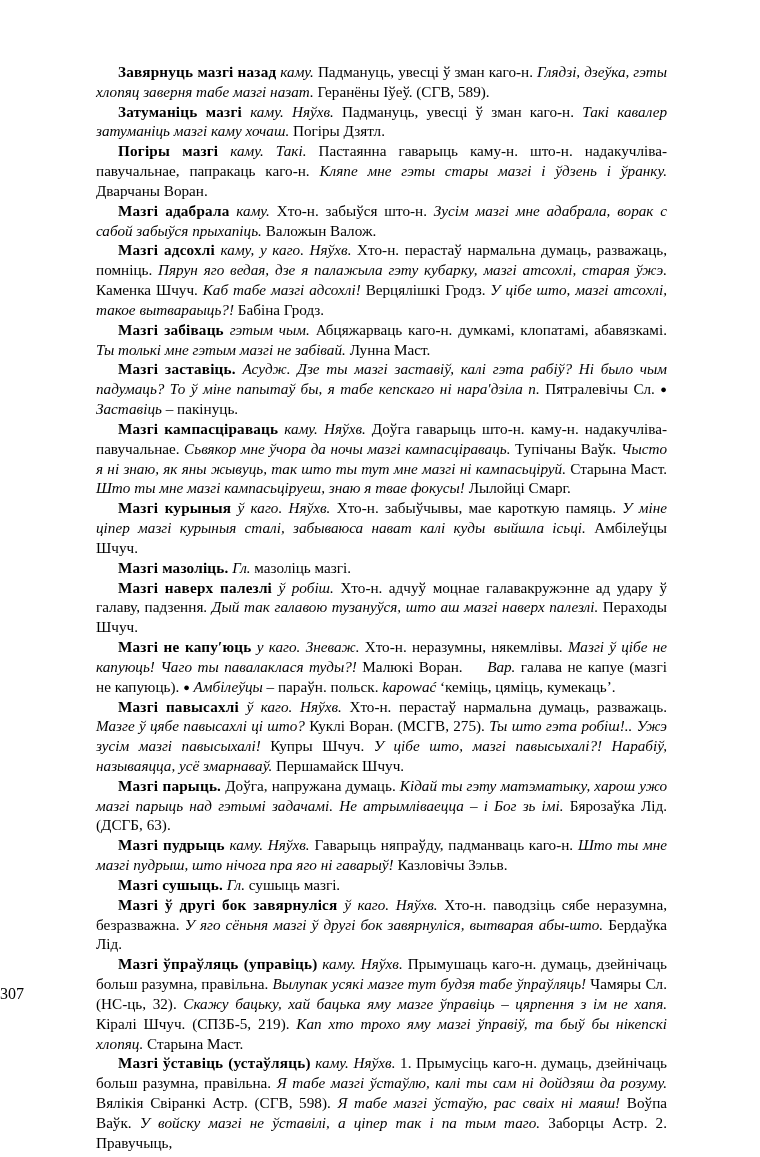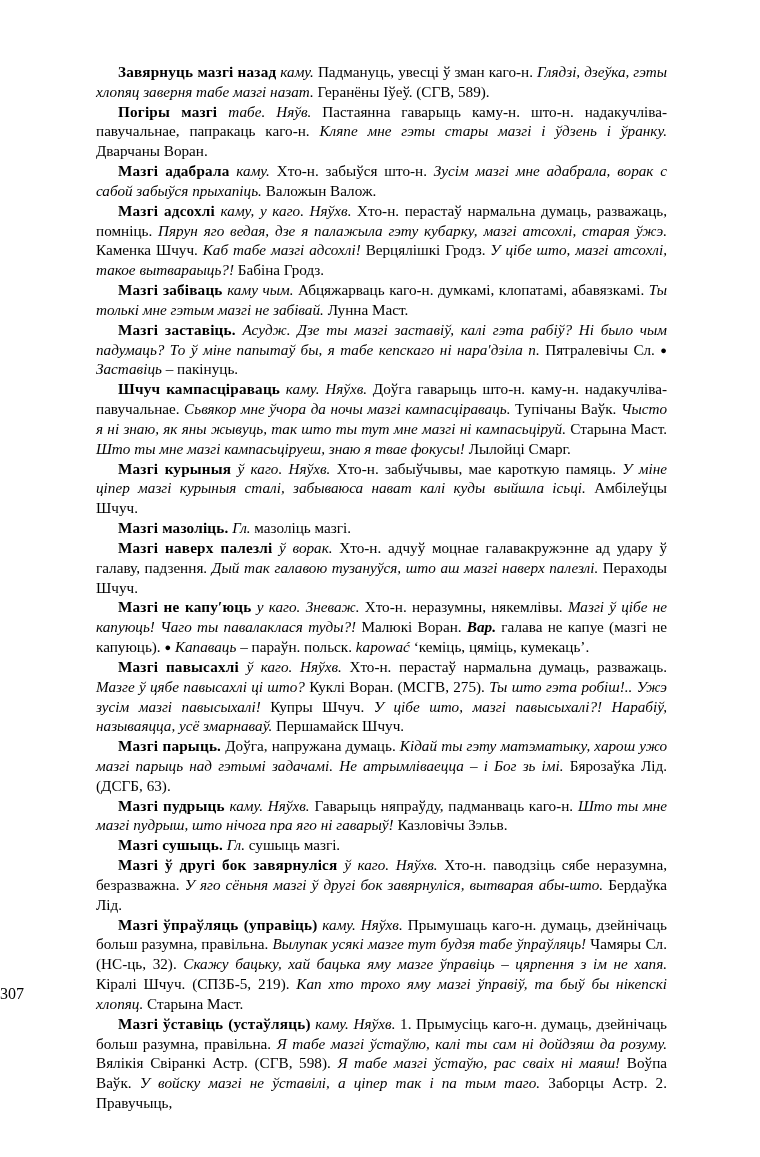--- a/index.html
+++ b/index.html
@@ -30,21 +30,22 @@
   .entry {
     font-size: 15.2px;
     line-height: 1.305;
     text-align: justify;
     text-indent: 22px;
     margin: 0;
     hyphens: manual;
     -webkit-hyphens: manual;
   }
   b, .hw {
-    font-weight: bold;
+    font-weight: normal;
+    margin-left: 19px;
   }
   i, .it {
     font-style: italic;
   }
   .hw-sp {
     font-weight: bold;
     letter-spacing: 0.2px;
   }
   .bullet {
     font-size: 11px;
@@ -59,30 +60,31 @@
     font-size: 16px;
     font-family: "Liberation Serif", "DejaVu Serif", serif;
   }
 </style>
 </head>
 <body>
 
 <div id="page">
   <div id="column">
       <p class="entry"><span class="hw-sp">Завярнуць мазгі назад</span> <i>каму.</i> Падмануць, увесці ў зман каго-н. <i>Глядзі, дзеўка, гэты хлопяц заверня табе мазгі назат.</i> Геранёны Іўеў. (СГВ, 589).</p>
-      <p class="entry"><span class="hw-sp">Погіры мазгі</span> <i>табе. Няўв.</i> Пастаянна гаварыць каму-н. што-н. надакучліва-павучальнае, папракаць каго-н. <i>Кляпе мне гэты стары мазгі і ўдзень і ўранку.</i> Дварчаны Воран.</p>
+      <p class="entry"><span class="hw-sp">Затуманіць мазгі</span> <i>каму. Няўхв.</i> Падмануць, увесці ў зман каго-н. <i>Такі кавалер затуманіць мазгі каму хочаш.</i> Погіры Дзятл.</p>
+      <p class="entry"><span class="hw-sp">Погіры мазгі</span> <i>каму. Такі.</i> Пастаянна гаварыць каму-н. што-н. надакучліва-павучальнае, папракаць каго-н. <i>Кляпе мне гэты стары мазгі і ўдзень і ўранку.</i> Дварчаны Воран.</p>
       <p class="entry"><span class="hw-sp">Мазгі адабрала</span> <i>каму.</i> Хто-н. забыўся што-н. <i>Зусім мазгі мне адабрала, ворак с сабой забыўся прыхапіць.</i> Валожын Валож.</p>
       <p class="entry"><span class="hw-sp">Мазгі адсохлі</span> <i>каму, у каго. Няўхв.</i> Хто-н. перастаў нармальна думаць, разважаць, помніць. <i>Пярун яго ведая, дзе я палажыла гэту кубарку, мазгі атсохлі, старая ўжэ.</i> Каменка Шчуч. <i>Каб табе мазгі адсохлі!</i> Верцялішкі Гродз. <i>У цібе што, мазгі атсохлі, такое вытвараыць?!</i> Бабіна Гродз.</p>
-      <p class="entry"><span class="hw-sp">Мазгі забіваць</span> <i>каму чым.</i> Абцяжарваць каго-н. думкамі, клопатамі, абавязкамі. <i>Ты толькі мне гэтым мазгі не забівай.</i> Лунна Маст.</p>
+      <p class="entry"><span class="hw-sp">Мазгі забіваць</span> <i>гэтым чым.</i> Абцяжарваць каго-н. думкамі, клопатамі, абавязкамі. <i>Ты толькі мне гэтым мазгі не забівай.</i> Лунна Маст.</p>
       <p class="entry"><span class="hw-sp">Мазгі заставіць.</span> <i>Асудж. Дзе ты мазгі заставіў, калі гэта рабіў? Ні было чым падумаць? То ў міне папытаў бы, я табе кепскаго ні нара′дзіла п.</i> Пятралевічы Сл. <span class="bullet">●</span> <i>Заставіць</i> – пакінуць.</p>
-      <p class="entry"><span class="hw-sp">Шчуч кампасціраваць</span> <i>каму. Няўхв.</i> Доўга гаварыць што-н. каму-н. надакучліва-павучальнае. <i>Сьвякор мне ўчора да ночы мазгі кампасціраваць.</i> Тупічаны Ваўк. <i>Чысто я ні знаю, як яны жывуць, так што ты тут мне мазгі ні кампасьціруй.</i> Старына Маст. <i>Што ты мне мазгі кампасьціруеш, знаю я твае фокусы!</i> Лылойці Смарг.</p>
+      <p class="entry"><span class="hw-sp">Мазгі кампасціраваць</span> <i>каму. Няўхв.</i> Доўга гаварыць што-н. каму-н. надакучліва-павучальнае. <i>Сьвякор мне ўчора да ночы мазгі кампасціраваць.</i> Тупічаны Ваўк. <i>Чысто я ні знаю, як яны жывуць, так што ты тут мне мазгі ні кампасьціруй.</i> Старына Маст. <i>Што ты мне мазгі кампасьціруеш, знаю я твае фокусы!</i> Лылойці Смарг.</p>
       <p class="entry"><span class="hw-sp">Мазгі курыныя</span> <i>ў каго. Няўхв.</i> Хто-н. забыўчывы, мае кароткую памяць. <i>У міне ціпер мазгі курыныя сталі, забываюса нават калі куды выйшла ісьці.</i> Амбілеўцы Шчуч.</p>
       <p class="entry"><span class="hw-sp">Мазгі мазоліць.</span> <i>Гл.</i> мазоліць мазгі.</p>
-      <p class="entry"><span class="hw-sp">Мазгі наверх палезлі</span> <i>ў ворак.</i> Хто-н. адчуў моцнае галавакружэнне ад удару ў галаву, падзення. <i>Дый так галавою тузануўся, што аш мазгі наверх палезлі.</i> Пераходы Шчуч.</p>
-      <p class="entry"><span class="hw-sp">Мазгі не капу′юць</span> <i>у каго. Зневаж.</i> Хто-н. неразумны, някемлівы. <i>Мазгі ў цібе не капуюць! Чаго ты павалаклася туды?!</i> Малюкі Воран. <b><i>Вар.</i></b> галава не капуе (мазгі не капуюць). <span class="bullet">●</span> <i>Капаваць</i> – параўн. польск. <i>kapować</i> ‘кеміць, цяміць, кумекаць’.</p>
+      <p class="entry"><span class="hw-sp">Мазгі наверх палезлі</span> <i>ў робіш.</i> Хто-н. адчуў моцнае галавакружэнне ад удару ў галаву, падзення. <i>Дый так галавою тузануўся, што аш мазгі наверх палезлі.</i> Пераходы Шчуч.</p>
+      <p class="entry"><span class="hw-sp">Мазгі не капу′юць</span> <i>у каго. Зневаж.</i> Хто-н. неразумны, някемлівы. <i>Мазгі ў цібе не капуюць! Чаго ты павалаклася туды?!</i> Малюкі Воран. <b><i>Вар.</i></b> галава не капуе (мазгі не капуюць). <span class="bullet">●</span> <i>Амбілеўцы</i> – параўн. польск. <i>kapować</i> ‘кеміць, цяміць, кумекаць’.</p>
       <p class="entry"><span class="hw-sp">Мазгі павысахлі</span> <i>ў каго. Няўхв.</i> Хто-н. перастаў нармальна думаць, разважаць. <i>Мазге ў цябе павысахлі ці што?</i> Куклі Воран. (МСГВ, 275). <i>Ты што гэта робіш!.. Ужэ зусім мазгі павысыхалі!</i> Купры Шчуч. <i>У цібе што, мазгі павысыхалі?! Нарабіў, называяцца, усё змарнаваў.</i> Першамайск Шчуч.</p>
       <p class="entry"><span class="hw-sp">Мазгі парыць.</span> Доўга, напружана думаць. <i>Кідай ты гэту матэматыку, харош ужо мазгі парыць над гэтымі задачамі. Не атрымліваецца – і Бог зь імі.</i> Бярозаўка Лід. (ДСГБ, 63).</p>
       <p class="entry"><span class="hw-sp">Мазгі пудрыць</span> <i>каму. Няўхв.</i> Гаварыць няпраўду, падманваць каго-н. <i>Што ты мне мазгі пудрыш, што нічога пра яго ні гаварыў!</i> Казловічы Зэльв.</p>
       <p class="entry"><span class="hw-sp">Мазгі сушыць.</span> <i>Гл.</i> сушыць мазгі.</p>
       <p class="entry"><span class="hw-sp">Мазгі ў другі бок завярнуліся</span> <i>ў каго. Няўхв.</i> Хто-н. паводзіць сябе неразумна, безразважна. <i>У яго сёньня мазгі ў другі бок завярнуліся, вытварая абы-што.</i> Бердаўка Лід.</p>
       <p class="entry"><span class="hw-sp">Мазгі ўпраўляць (управіць)</span> <i>каму. Няўхв.</i> Прымушаць каго-н. думаць, дзейнічаць больш разумна, правільна. <i>Вылупак усякі мазге тут будзя табе ўпраўляць!</i> Чамяры Сл. (НС-ць, 32). <i>Скажу бацьку, хай бацька яму мазге ўправіць – цярпення з ім не хапя.</i> Кіралі Шчуч. (СПЗБ-5, 219). <i>Кап хто трохо яму мазгі ўправіў, та быў бы нікепскі хлопяц.</i> Старына Маст.</p>
       <p class="entry"><span class="hw-sp">Мазгі ўставіць (устаўляць)</span> <i>каму. Няўхв.</i> 1. Прымусіць каго-н. думаць, дзейнічаць больш разумна, правільна. <i>Я табе мазгі ўстаўлю, калі ты сам ні дойдзяш да розуму.</i> Вялікія Свіранкі Астр. (СГВ, 598). <i>Я табе мазгі ўстаўю, рас сваіх ні маяш!</i> Воўпа Ваўк. <i>У войску мазгі не ўставілі, а ціпер так і па тым таго.</i> Заборцы Астр. 2. Правучыць,</p>
     </div>
   <div id="page-number">307</div>
 </div>

